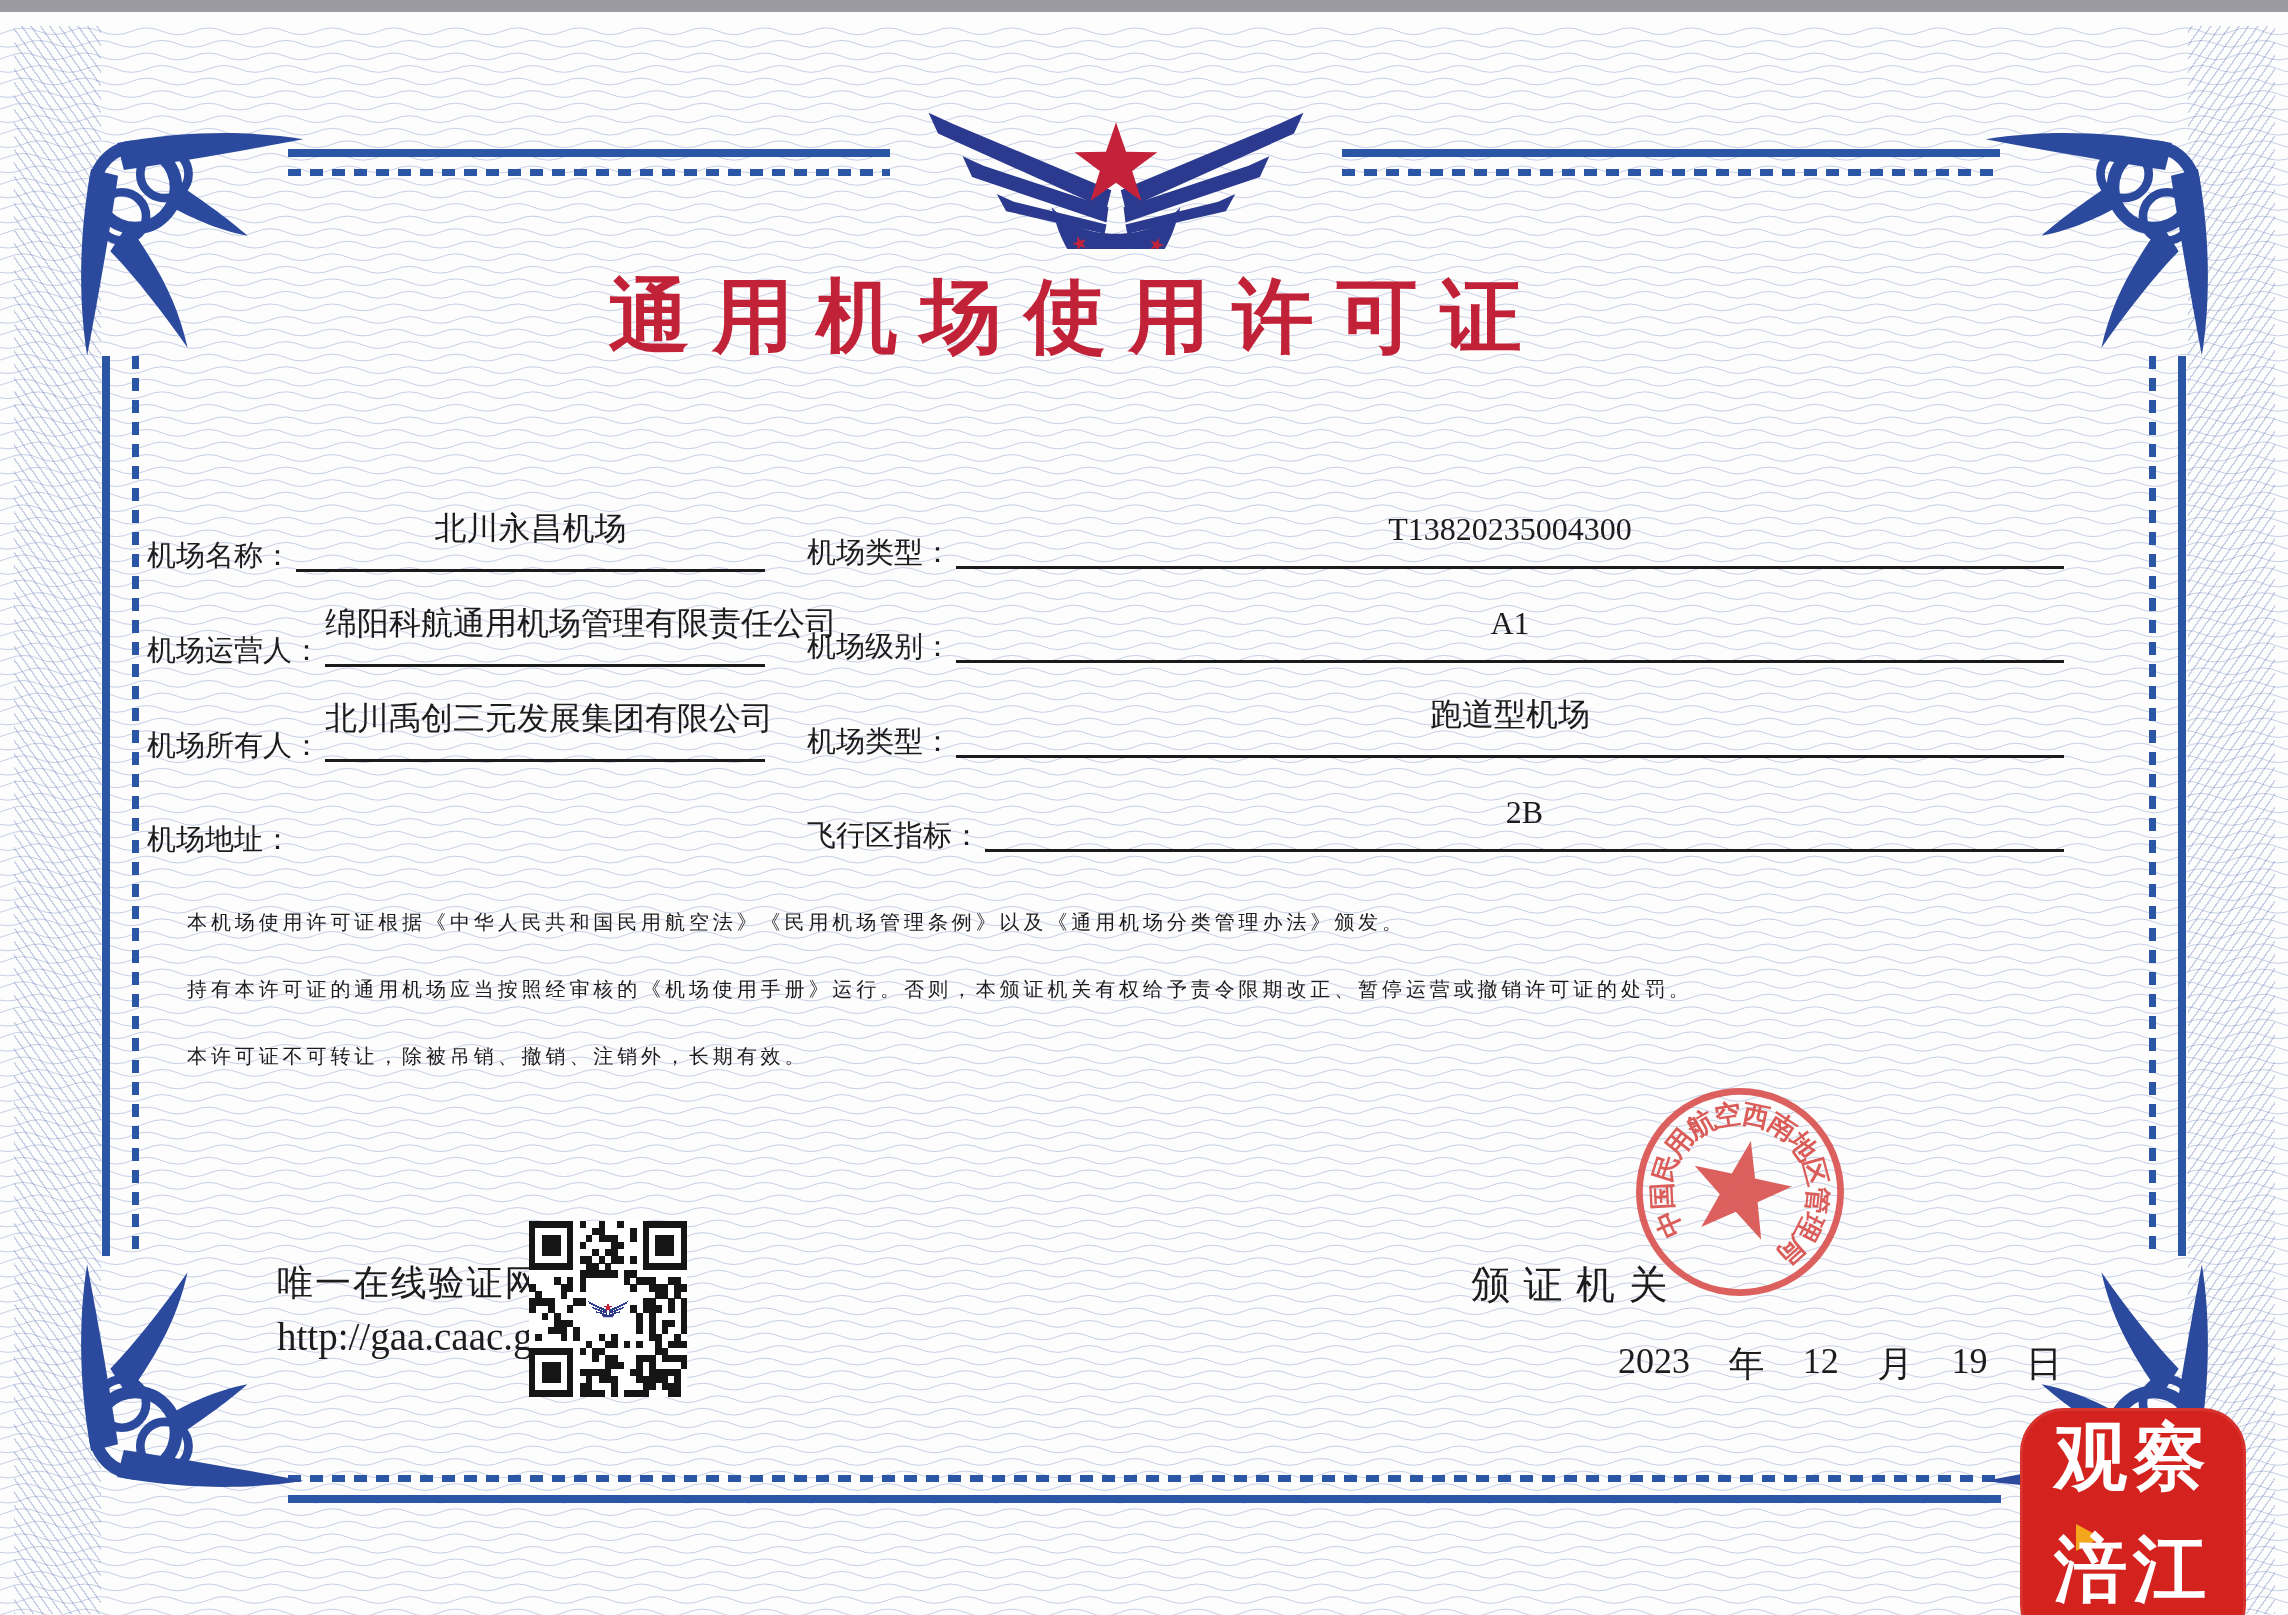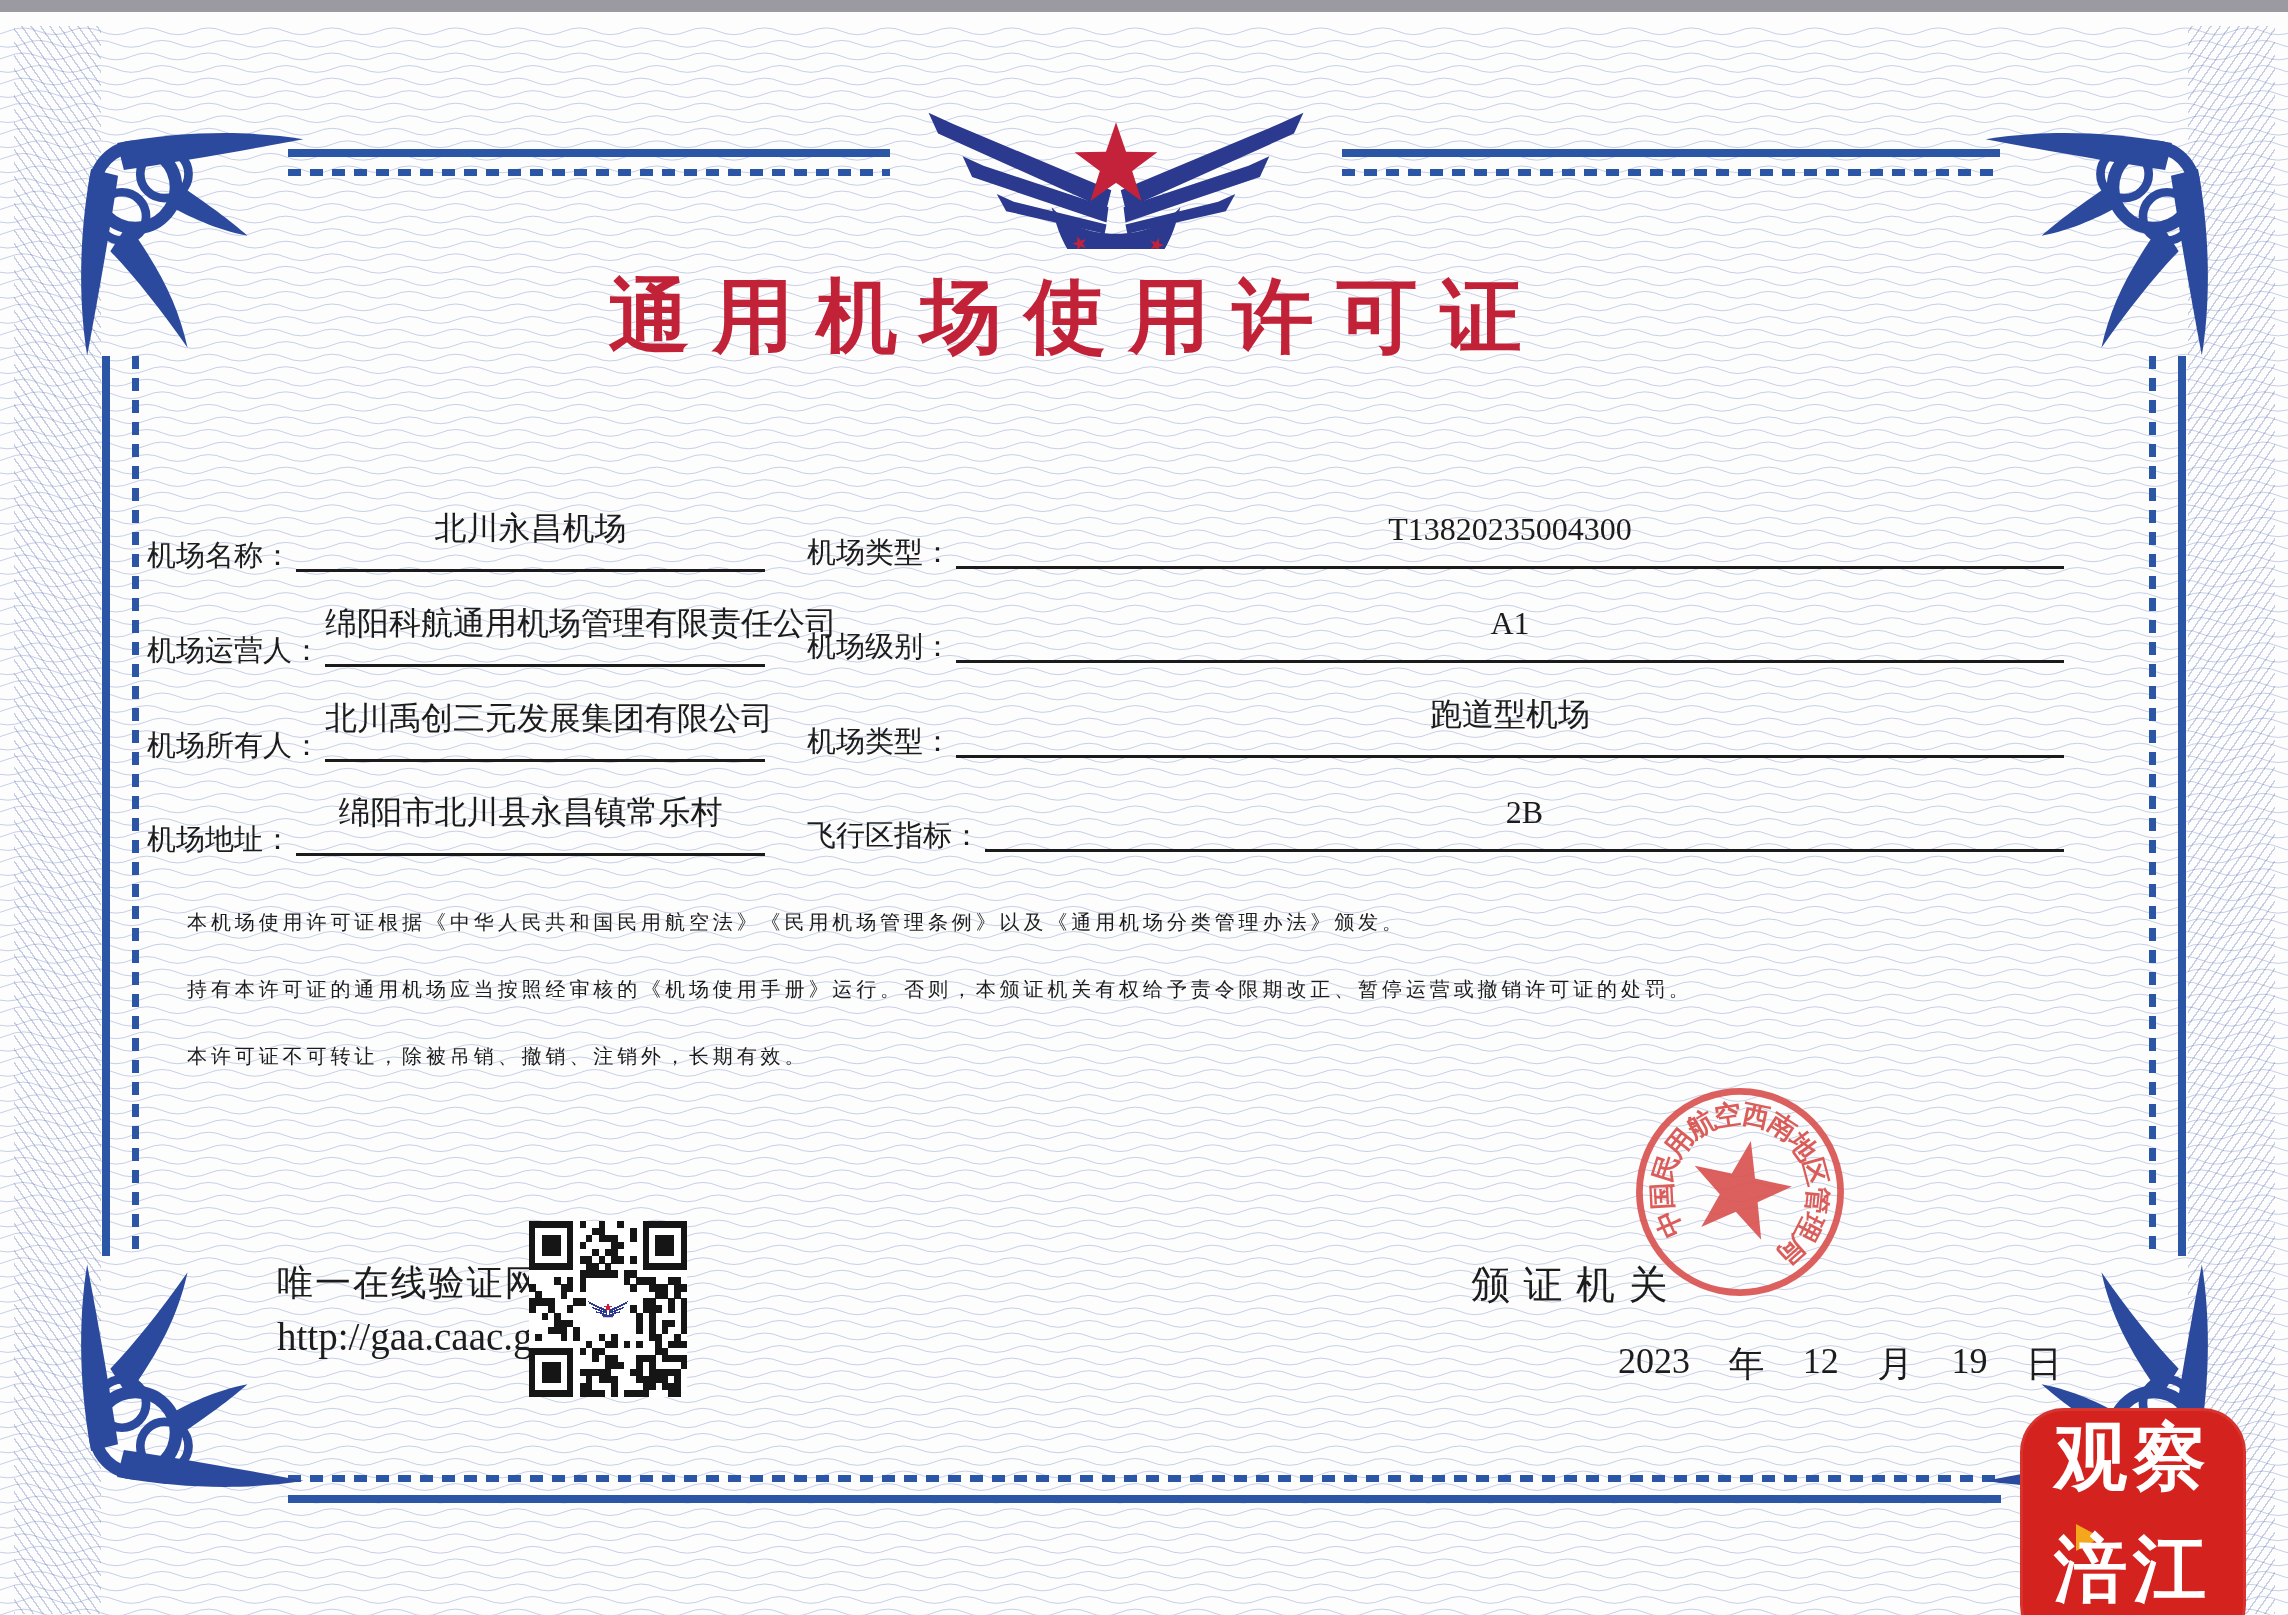--- a/index.html
+++ b/index.html
@@ -277,23 +277,20 @@
       </span>
   </div>
   <div class="field-row colL" style="top:682px">
     <span class="flabel">机场所有人：</span>
     <span class="fline">
         <span class="fvalue">北川禹创三元发展集团有限公司</span>
       </span>
   </div>
   <div class="field-row colL" style="top:776px">
     <span class="flabel">机场地址：</span>
-    <span class="fline">
-        <span class="fvalue">绵阳市北川县永昌镇常乐村</span>
-      </span>
   </div>
 
   <div class="field-row colR" style="top:489px">
     <span class="flabel">机场类型：</span>
     <span class="fline">
         <span class="fvalue">T13820235004300</span>
       </span>
   </div>
   <div class="field-row colR" style="top:583px">
     <span class="flabel">机场级别：</span>

